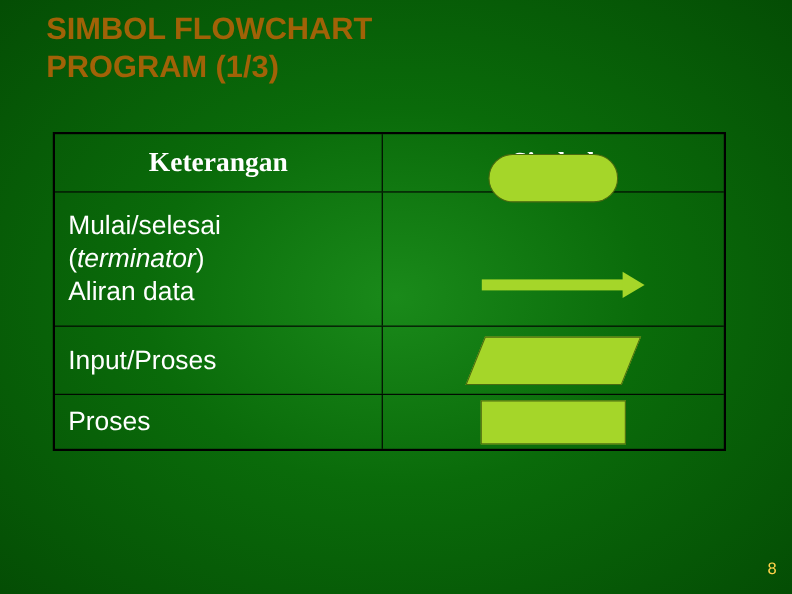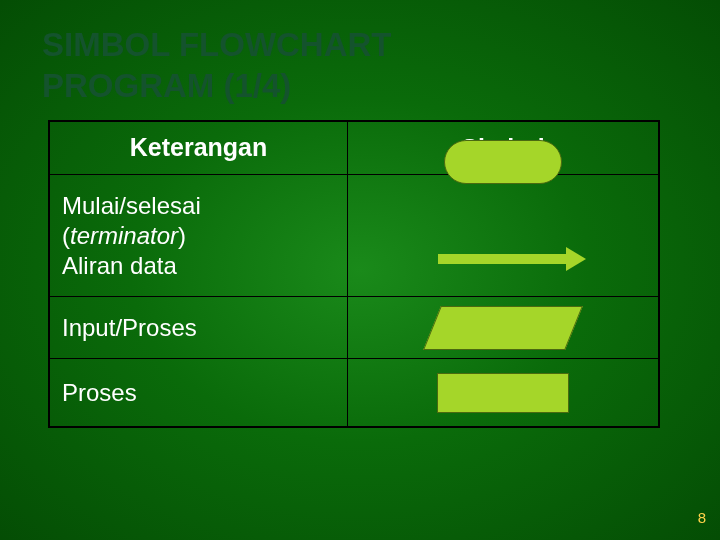--- a/index.html
+++ b/index.html
@@ -6,44 +6,44 @@
   body {
     width: 720px;
     height: 540px;
     background: radial-gradient(ellipse at center, #1a8a1a 0%, #0a6b0a 45%, #044d04 100%);
     font-family: "Comic Sans MS", "Segoe UI", sans-serif;
     position: relative;
     overflow: hidden;
   }
   .title {
     position: absolute;
-    top: 24px;
+    top: 8px;
     left: 42px;
     font-family: Arial, Helvetica, sans-serif;
     font-weight: bold;
-    font-size: 33px;
-    color: #14532d;
+    font-size: 28px;
+    color: #a16207;
     line-height: 1.25;
   }
   .tbl {
     position: absolute;
     top: 120px;
     left: 48px;
     width: 612px;
     border: 2px solid #000;
   }
   .row {
     display: flex;
     border-top: 1px solid #000;
   }
   .row:first-child { border-top: none; }
-  .row.header { height: 52px; }
+  .row.header { height: 52px; font-family: Liberation Serif, serif; }
   .row.r1 { height: 122px; justify-content: space-between; }
   .row.r2 { height: 62px; }
-  .row.r3 { height: 68px; }
+  .row.r3 { height: 50px; }
   .cell-desc {
     width: 298px;
     border-right: 1px solid #000;
     color: #ffffff;
     font-size: 24px;
     padding: 8px 12px;
     line-height: 1.25;
     display: flex;
     flex-direction: column;
     justify-content: center;
@@ -117,21 +117,21 @@
     color: #ffd24a;
     font-family: Arial, sans-serif;
     font-size: 15px;
   }
 </style>
 </head>
 <body>
 
 <div class="title">
   <span>SIMBOL FLOWCHART</span><br>
-  <span>PROGRAM (1/4)</span>
+  <span>PROGRAM (1/3)</span>
 </div>
 
 <div class="tbl">
   <div class="row header">
     <div class="cell-desc">Keterangan</div>
     <div class="cell-sym">Simbol</div>
   </div>
 
   <div class="row r1">
     <div class="cell-desc">

